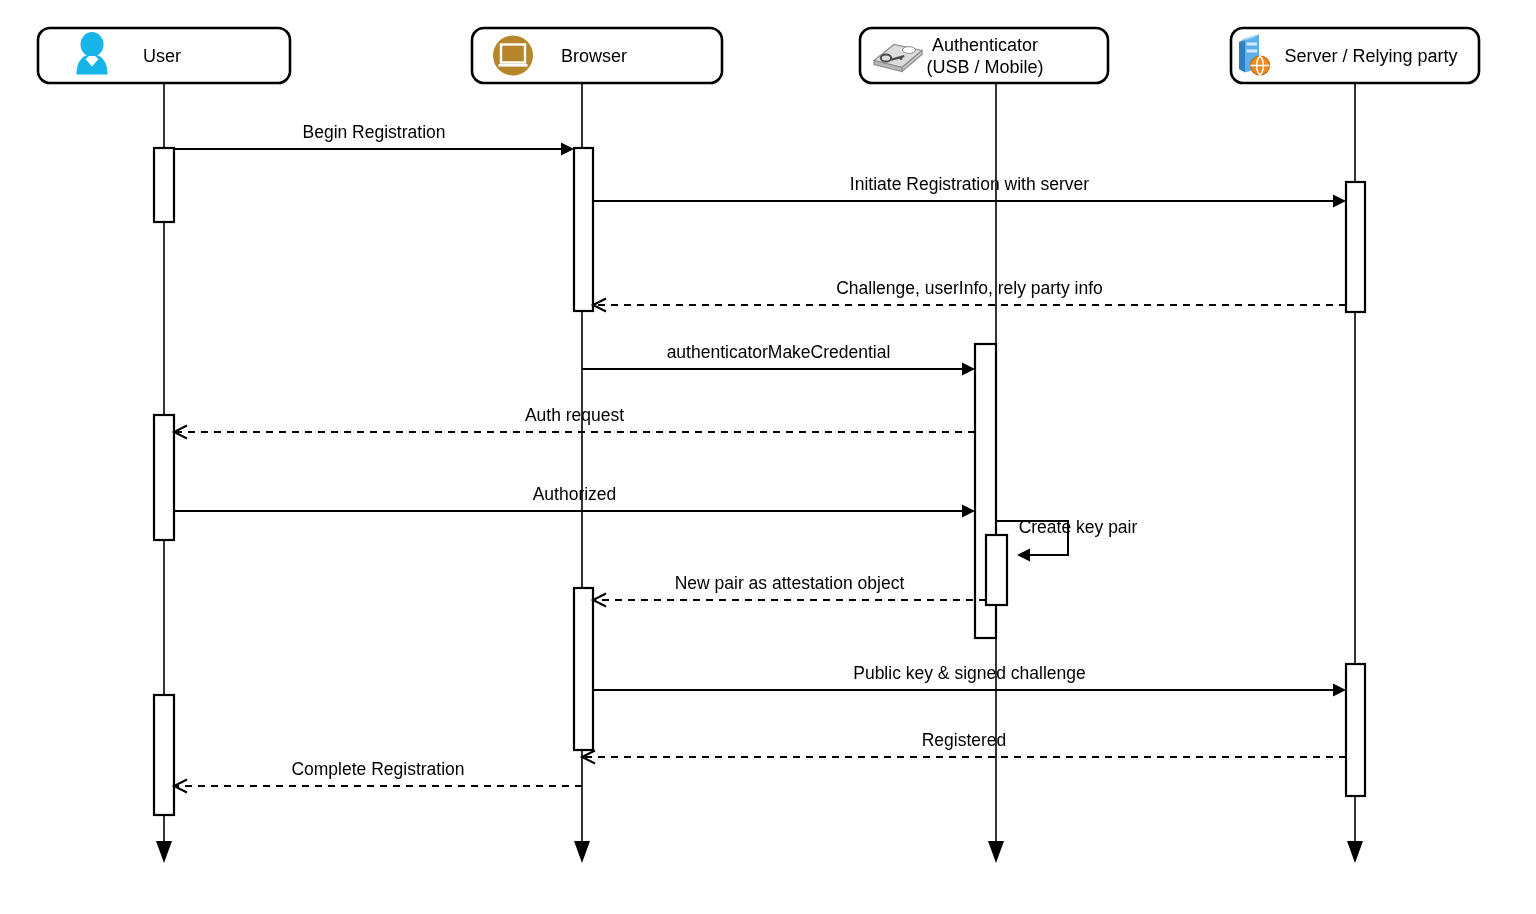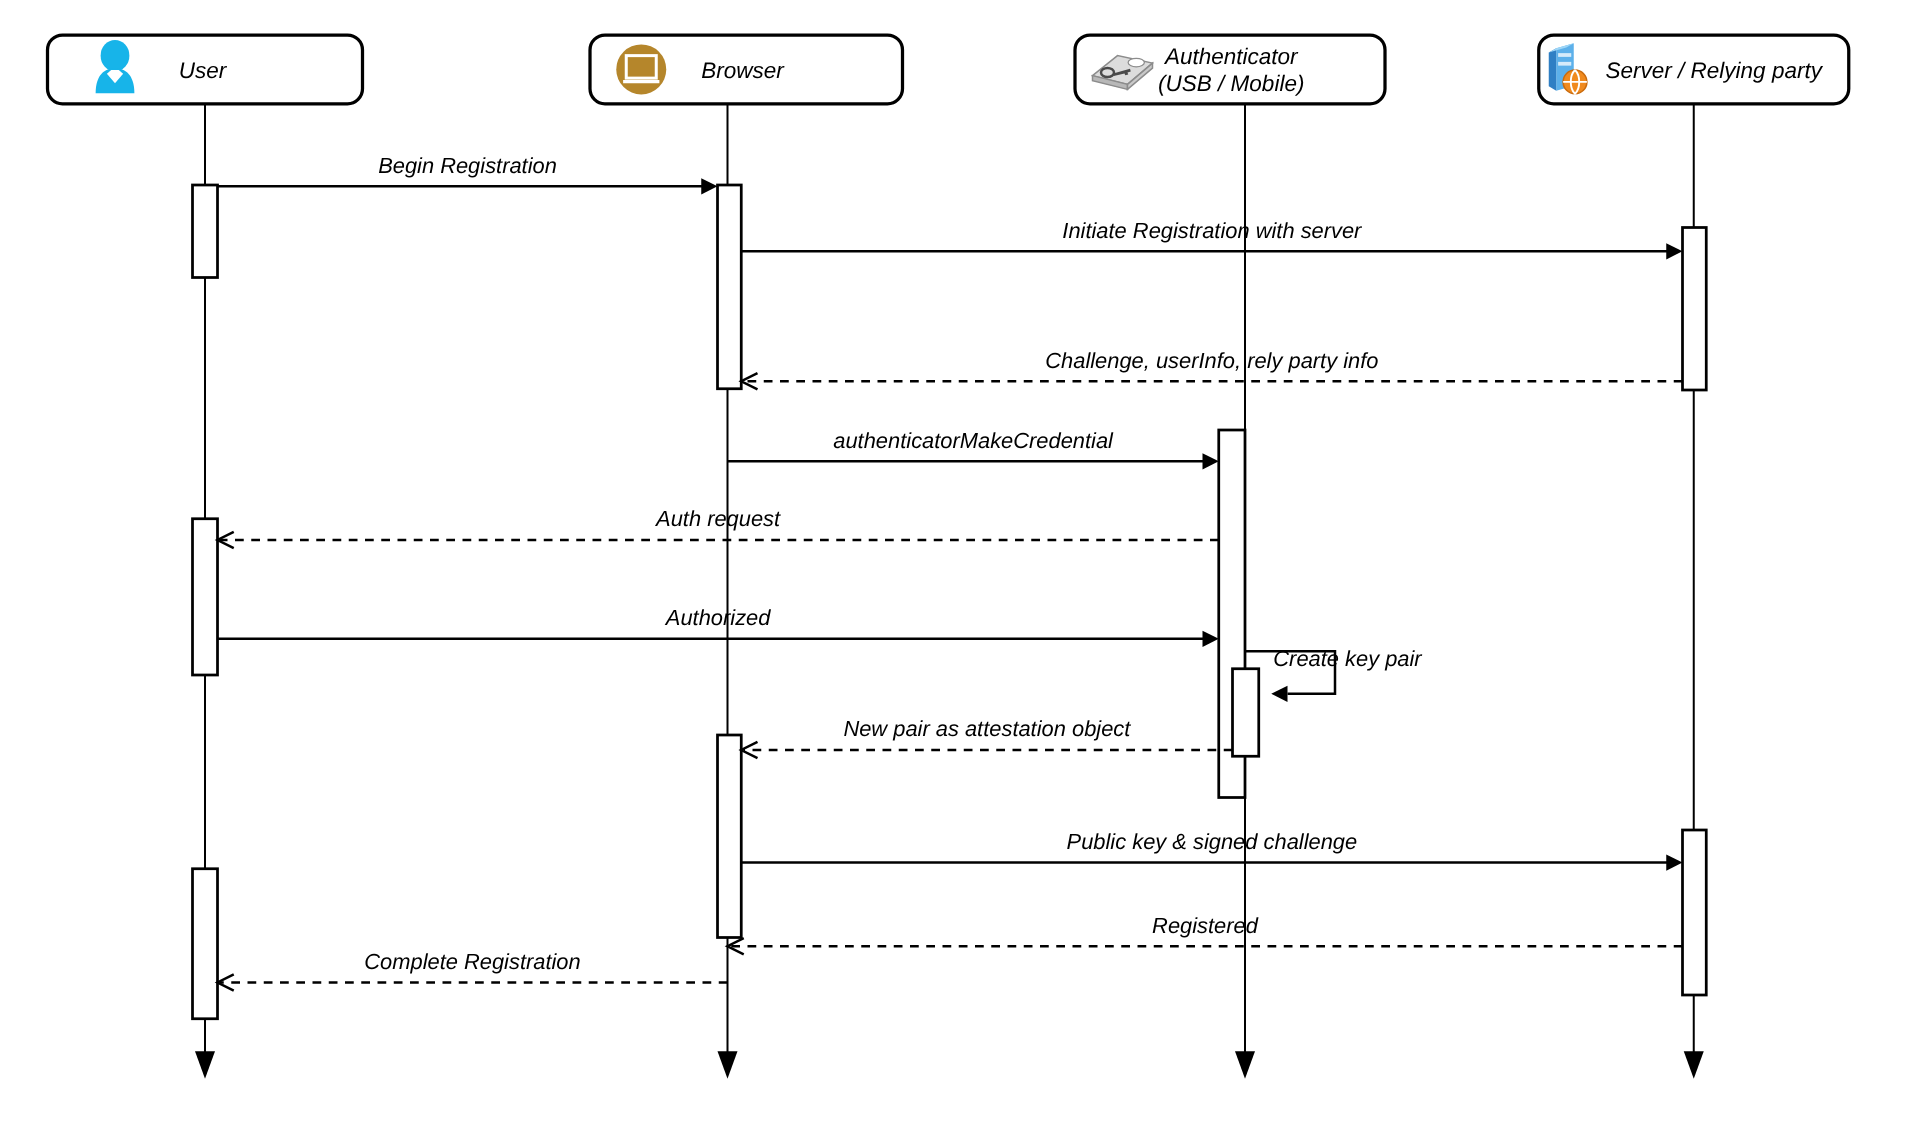--- a/index.html
+++ b/index.html
@@ -1,18 +1,18 @@
 <!DOCTYPE html>
 <html><head>
 <meta charset="utf-8">
 <style>
   html,body{margin:0;padding:0;background:#ffffff;}
   body{width:1536px;height:914px;overflow:hidden;
        font-family:"Liberation Sans","DejaVu Sans",sans-serif;}
-  #stage{position:relative;width:1536px;height:914px;background:#fff;font-style:italic;}
+  #stage{position:relative;width:1536px;height:914px;background:#fff;}
   svg#diagram{position:absolute;left:0;top:0;width:1536px;height:914px;display:block;}
   .actor-box{fill:#ffffff;stroke:#000000;stroke-width:2.6;}
   .lifeline{stroke:#000000;stroke-width:1.6;fill:none;}
   .activation{fill:#ffffff;stroke:#000000;stroke-width:2.2;}
   .msg-solid{stroke:#000000;stroke-width:2;fill:none;}
   .msg-dashed{stroke:#000000;stroke-width:2;fill:none;stroke-dasharray:7 6;}
   .msg-label{font-family:"Liberation Sans","DejaVu Sans",sans-serif;
              font-size:17.5px;fill:#000000;text-anchor:middle;}
   .actor-label{font-family:"Liberation Sans","DejaVu Sans",sans-serif;
                font-size:18px;fill:#000000;text-anchor:middle;}

